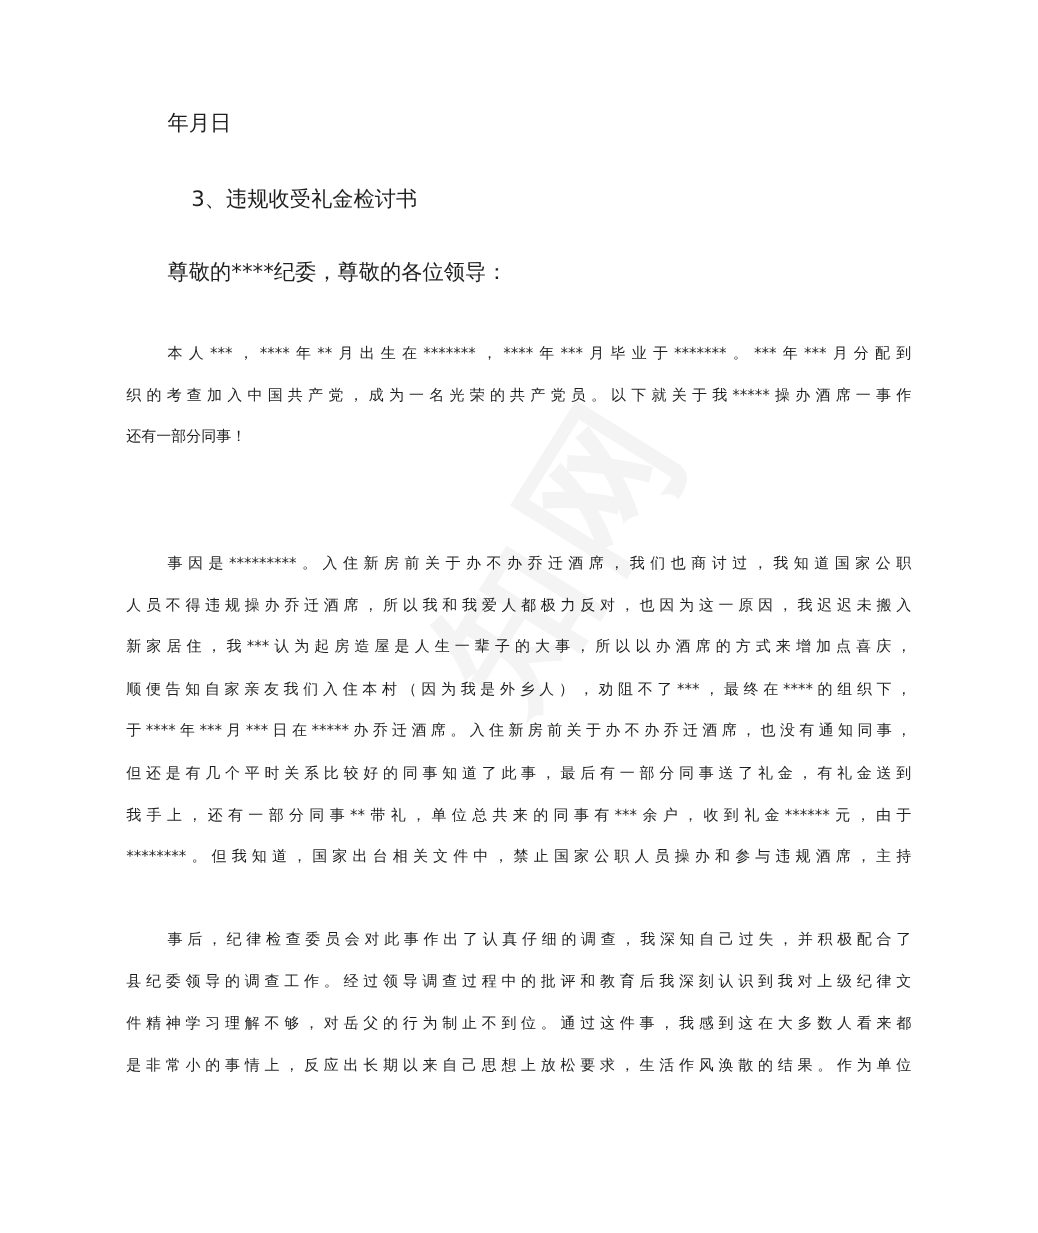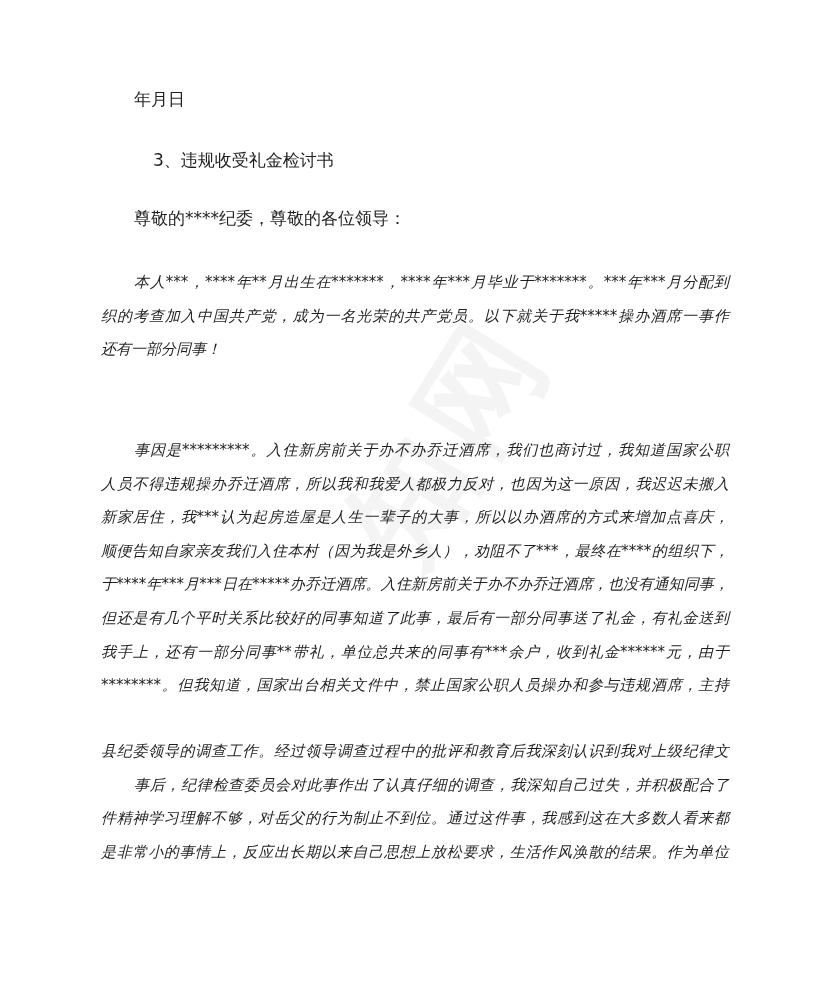--- a/index.html
+++ b/index.html
@@ -43,28 +43,27 @@
       left: 134px;
       font-size: 17px;
       line-height: 24px;
       white-space: nowrap;
       z-index: 1;
     }
     .para {
       position: absolute;
       left: 101px;
       width: 628px;
-      font-size: 15px;
+      font-size: 12px;
       line-height: 33.6px;
       text-indent: 33px;
       text-align: justify;
       text-justify: inter-character;
       z-index: 1;
       word-break: break-all;
-      font-style: italic;
     }
     .para-line {
       display: block;
       text-align: justify;
       text-align-last: justify;
       white-space: nowrap;
       overflow: visible;
     }
     .para-line.first { padding-left: 33px; }
     .para-line.last { text-align-last: left; }
@@ -94,19 +93,19 @@
     <span class="para-line">人员不得违规操办乔迁酒席，所以我和我爱人都极力反对，也因为这一原因，我迟迟未搬入</span>
     <span class="para-line">新家居住，我***认为起房造屋是人生一辈子的大事，所以以办酒席的方式来增加点喜庆，</span>
     <span class="para-line">顺便告知自家亲友我们入住本村（因为我是外乡人），劝阻不了***，最终在****的组织下，</span>
     <span class="para-line">于****年***月***日在*****办乔迁酒席。入住新房前关于办不办乔迁酒席，也没有通知同事，</span>
     <span class="para-line">但还是有几个平时关系比较好的同事知道了此事，最后有一部分同事送了礼金，有礼金送到</span>
     <span class="para-line">我手上，还有一部分同事**带礼，单位总共来的同事有***余户，收到礼金******元，由于</span>
     <span class="para-line">********。但我知道，国家出台相关文件中，禁止国家公职人员操办和参与违规酒席，主持</span>
   </div>
 
   <div class="para" style="top:735px;">
+    <span class="para-line first">事后，纪律检查委员会对此事作出了认真仔细的调查，我深知自己过失，并积极配合了</span>
     <span class="para-line">县纪委领导的调查工作。经过领导调查过程中的批评和教育后我深刻认识到我对上级纪律文</span>
-    <span class="para-line first">事后，纪律检查委员会对此事作出了认真仔细的调查，我深知自己过失，并积极配合了</span>
     <span class="para-line">件精神学习理解不够，对岳父的行为制止不到位。通过这件事，我感到这在大多数人看来都</span>
     <span class="para-line">是非常小的事情上，反应出长期以来自己思想上放松要求，生活作风涣散的结果。作为单位</span>
   </div>
 
 </div>
 
 </body></html>

